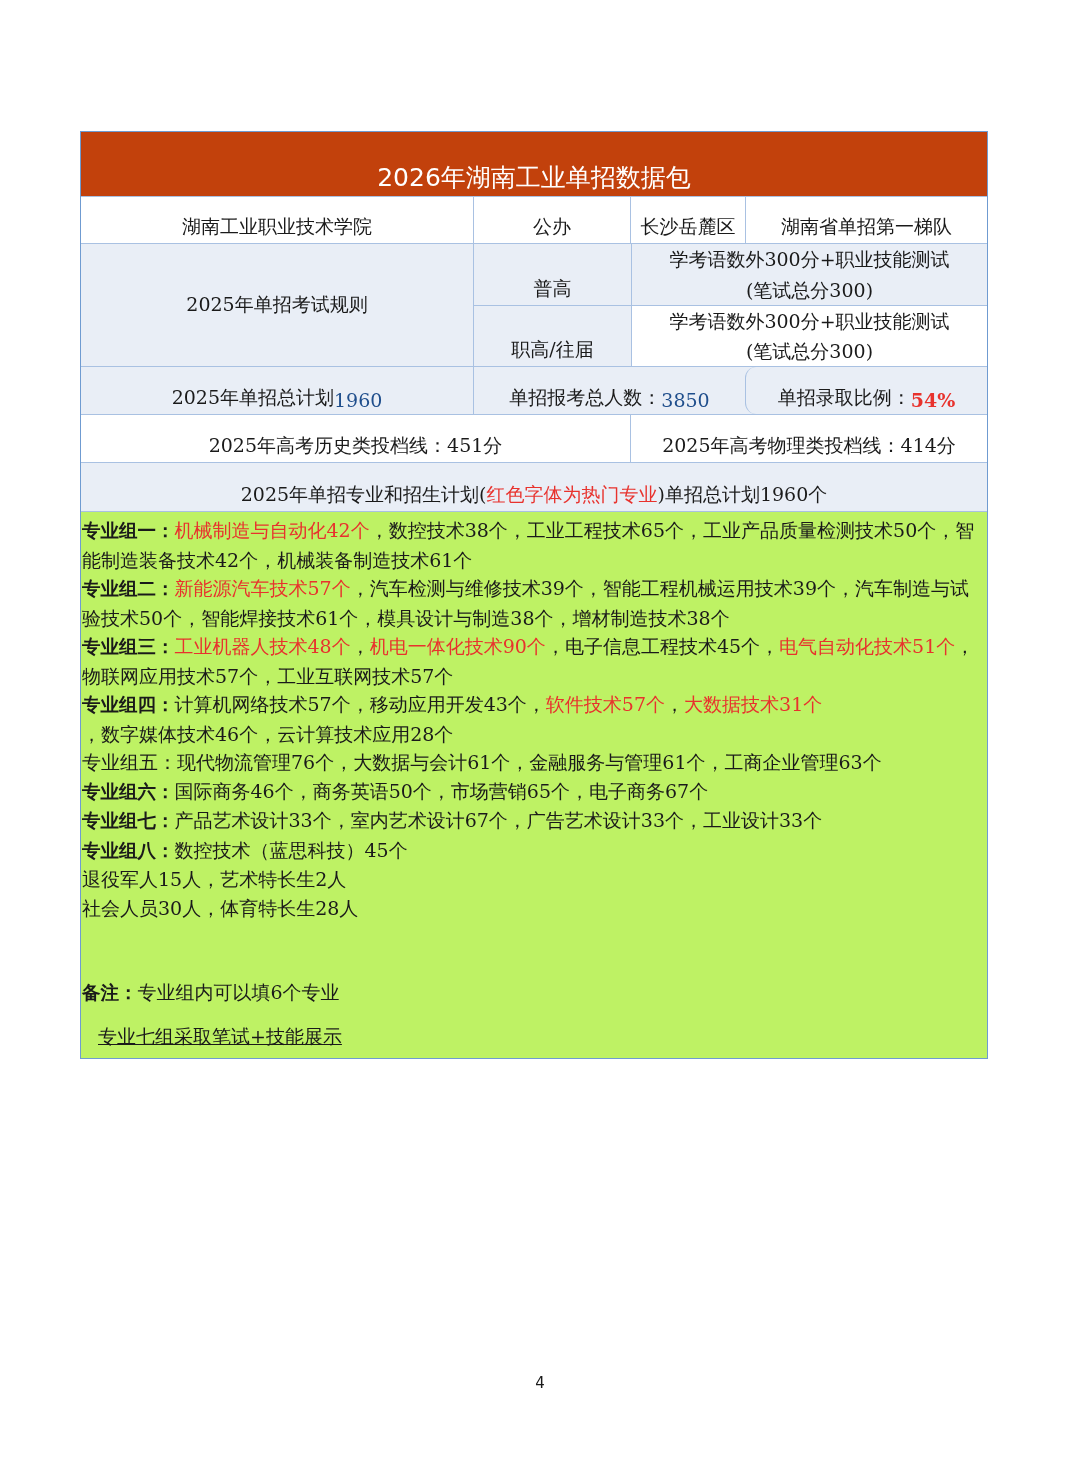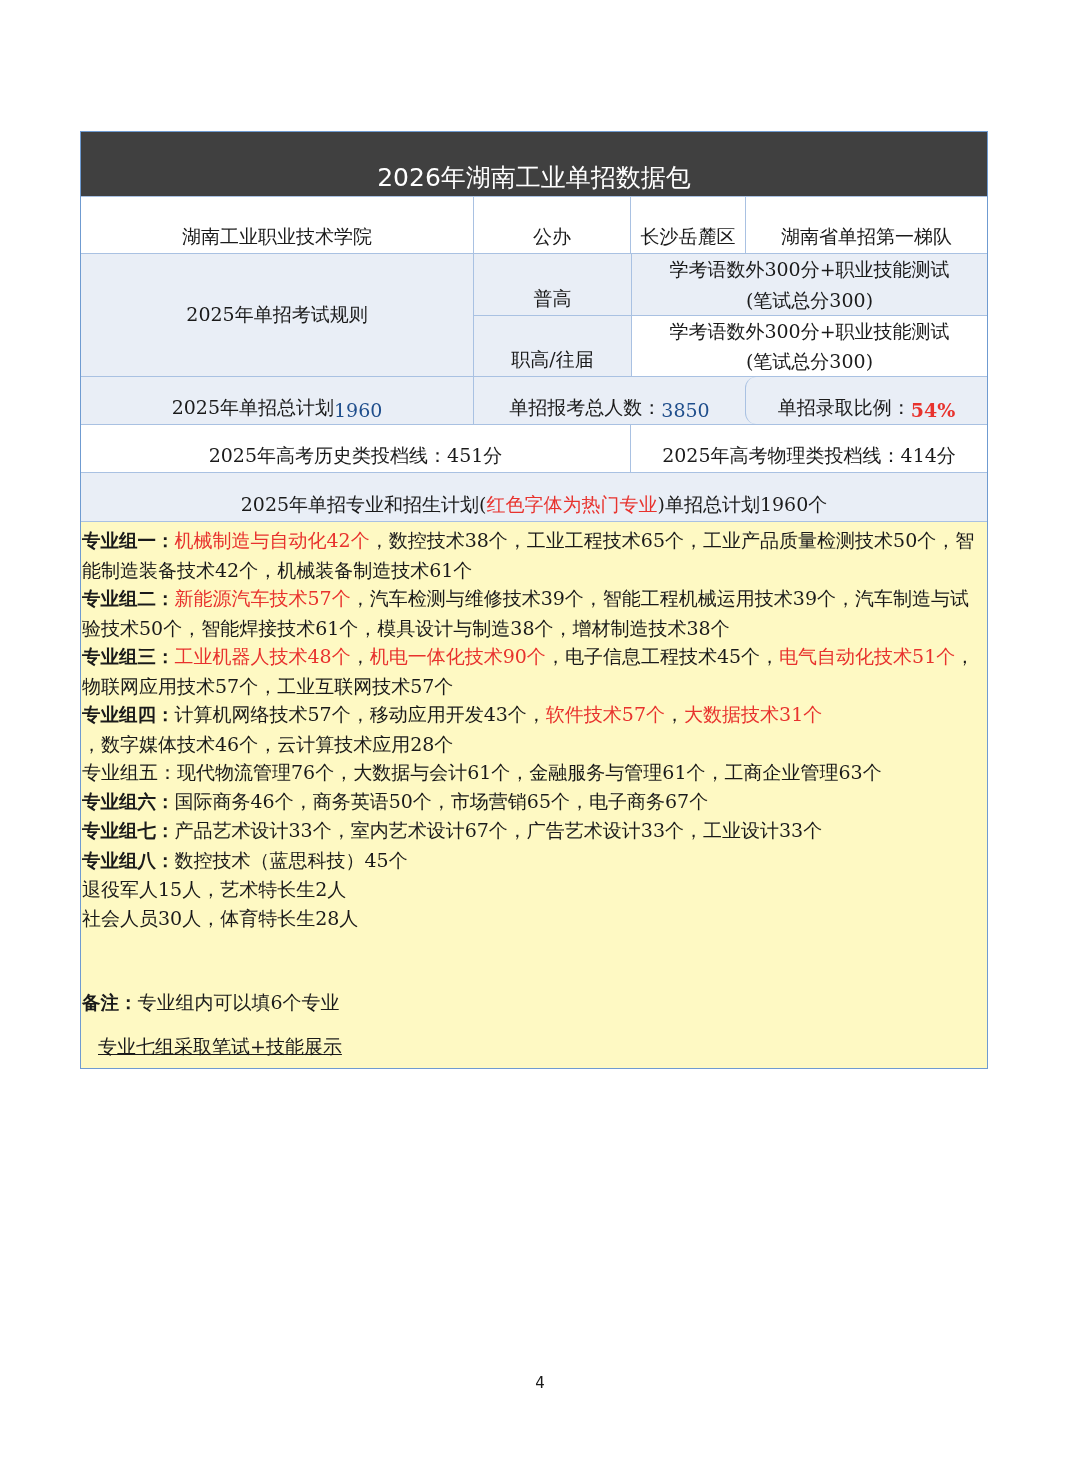--- a/index.html
+++ b/index.html
@@ -1,43 +1,43 @@
 <!DOCTYPE html>
 <html><head>
 <meta charset="utf-8">
 <style>
   html, body { margin:0; padding:0; background:#ffffff; }
   body { width:1080px; height:1466px; position:relative; font-family:"DejaVu Serif","Liberation Serif",serif; color:#1a1a1a; overflow:hidden; }
   .sheet { position:absolute; left:80px; top:131px; width:908px; border:1.5px solid #6f9bd1; box-sizing:border-box; }
-  .title-bar { height:64px; background:#404040; color:#ffffff; display:flex; align-items:flex-end; justify-content:center; font-size:25px; padding-bottom:2px; box-sizing:border-box; font-family:"DejaVu Sans","Liberation Sans",sans-serif; }
+  .title-bar { height:64px; background:#c2410c; color:#ffffff; display:flex; align-items:flex-end; justify-content:center; font-size:25px; padding-bottom:2px; box-sizing:border-box; font-family:"DejaVu Sans","Liberation Sans",sans-serif; }
   .row { display:flex; border-top:1.5px solid #a9c1e2; box-sizing:border-box; }
   .cell { box-sizing:border-box; border-left:1.5px solid #a9c1e2; display:flex; align-items:flex-end; justify-content:center; font-size:19px; padding-bottom:3px; }
   .cell:first-child { border-left:none; }
   .tint { background:#e9eef6; }
   .white { background:#ffffff; }
   .blue-num { color:#1f4e8c; }
   .red { color:#e8322d; }
   .rule-right { display:flex; flex-direction:column; }
   .rule-sub { display:flex; border-top:1.5px solid #a9c1e2; }
   .rule-sub:first-child { border-top:none; }
   .two-line { flex-direction:column; align-items:center; justify-content:space-between; line-height:30px; padding-bottom:0; }
-  .body-block { padding:4px 0 8px 1px; font-size:19px; line-height:28.5px; background:#fef9c3; border-top:1.5px solid #a9c1e2; }
+  .body-block { padding:4px 0 8px 1px; font-size:19px; line-height:28.5px; background:#bef264; border-top:1.5px solid #a9c1e2; }
   .body-block .grp { display:block; }
   .lbl { font-weight:bold; font-family:"DejaVu Sans","Liberation Sans",sans-serif; font-size:18.5px; }
   .spacer { height:56px; }
   .note2 { padding-left:16px; margin-top:14px;text-decoration:underline; }
   .page-num { position:absolute; top:1374px; left:0; width:1080px; text-align:center; font-size:15px; font-family:"DejaVu Sans","Liberation Sans",sans-serif; }
 </style>
 </head>
 <body>
 
 <div class="sheet">
   <div class="title-bar">2026年湖南工业单招数据包</div>
 
-  <div class="row white" style="height:57px;text-align:center;">
+  <div class="row white" style="height:47px;text-align:center;">
     <div class="cell" style="width:392px;">湖南工业职业技术学院</div>
     <div class="cell" style="width:157px;">公办</div>
     <div class="cell" style="width:115px;">长沙岳麓区</div>
     <div class="cell" style="flex:1;">湖南省单招第一梯队</div>
   </div>
 
   <div class="row tint" style="height:123px;">
     <div class="cell" style="width:392px; align-items:center; padding-bottom:0;">2025年单招考试规则</div>
     <div class="cell rule-right" style="flex:1; padding-bottom:0; align-items:stretch;">
       <div class="rule-sub" style="height:61px;">

